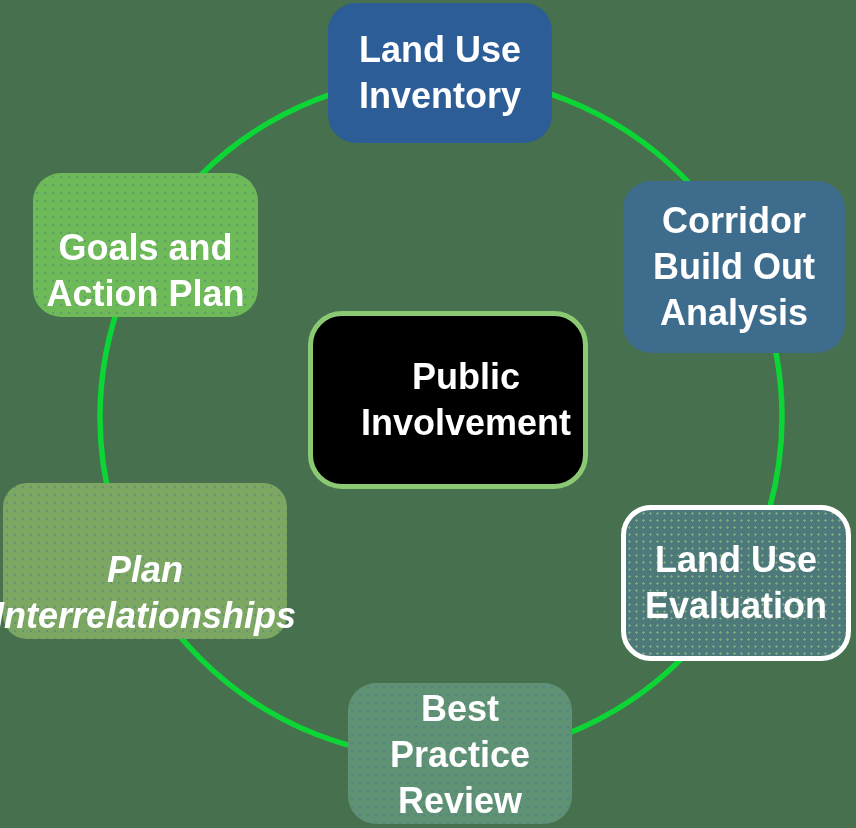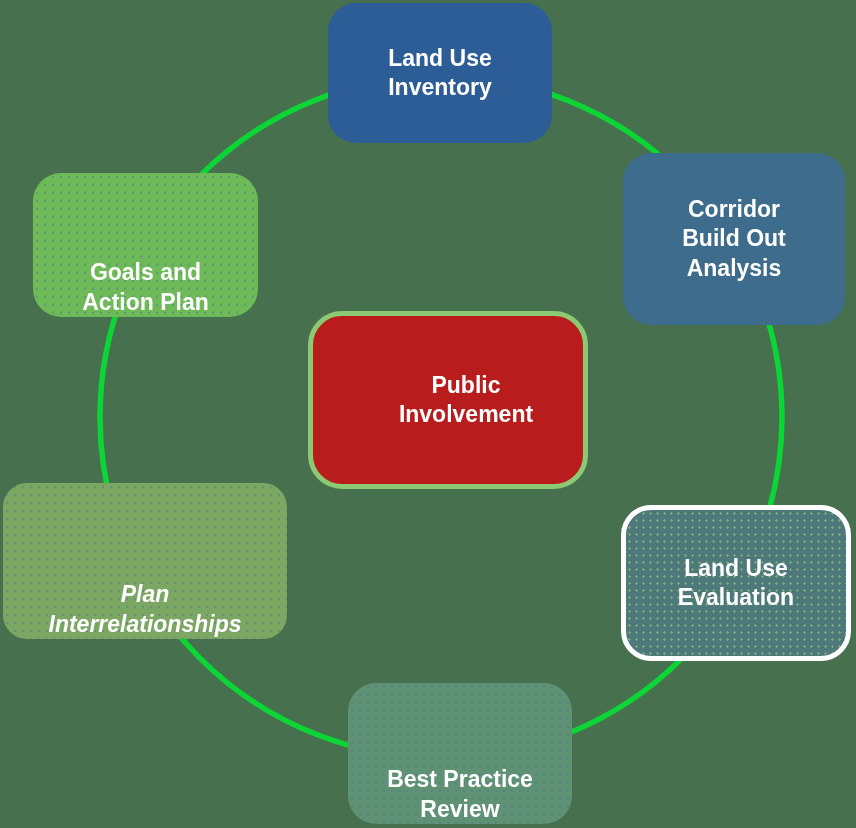--- a/index.html
+++ b/index.html
@@ -24,21 +24,21 @@
   }
   .node {
     position: absolute;
     box-sizing: border-box;
     display: flex;
     align-items: center;
     justify-content: center;
     text-align: center;
     color: #ffffff;
     font-weight: 700;
-    font-size: 23px;
+    font-size: 36px;
     line-height: 1.28;
   }
   .node-label {
     white-space: pre-line;
     display: block;
   }
   
   .dots-cool {
     background-image: radial-gradient(rgba(62, 104, 158, 0.35) 1.2px, transparent 1.4px);
     background-size: 8px 8px;
@@ -95,21 +95,21 @@
 
   <svg class="cycle-svg" viewBox="0 0 856 828" xmlns="http://www.w3.org/2000/svg" aria-hidden="true">
     <circle cx="441" cy="417" r="341" fill="none" stroke-width="5.5" style="stroke: rgb(12, 214, 54);"></circle>
   </svg>
 
   <div class="node node-top" style="background-color: rgb(44, 93, 150);">
     <span class="node-label">Land Use
 Inventory</span>
   </div>
 
-  <div class="node node-top-right" style="background-color: rgb(62, 108, 141);">
+  <div class="node node-top-right" style="background-color: rgb(62, 108, 141); margin-top: 28px;">
     <span class="node-label">Corridor
 Build Out
 Analysis</span>
   </div>
 
   <div class="node node-right dots-warm" style="background-color: rgb(77, 121, 123); border-color: rgb(255, 255, 255);">
     <span class="node-label">Land Use
 Evaluation</span>
   </div>
 
@@ -121,18 +121,18 @@
   <div class="node node-bottom-left dots-cool" style="background-color: rgb(124, 167, 99);">
     <span class="node-label">Plan
 Interrelationships</span>
   </div>
 
   <div class="node node-top-left dots-cool" style="background-color: rgb(110, 186, 89);">
     <span class="node-label">Goals and
 Action Plan</span>
   </div>
 
-  <div class="node node-center" style="background-color: #b91c1c; border-color: rgb(140, 201, 115); padding-left: 36px;">
+  <div class="node node-center" style="background-color: #000000; border-color: rgb(140, 201, 115); padding-left: 36px;">
     <span class="node-label">Public
 Involvement</span>
   </div>
 
 </div>
 
 </body></html>

